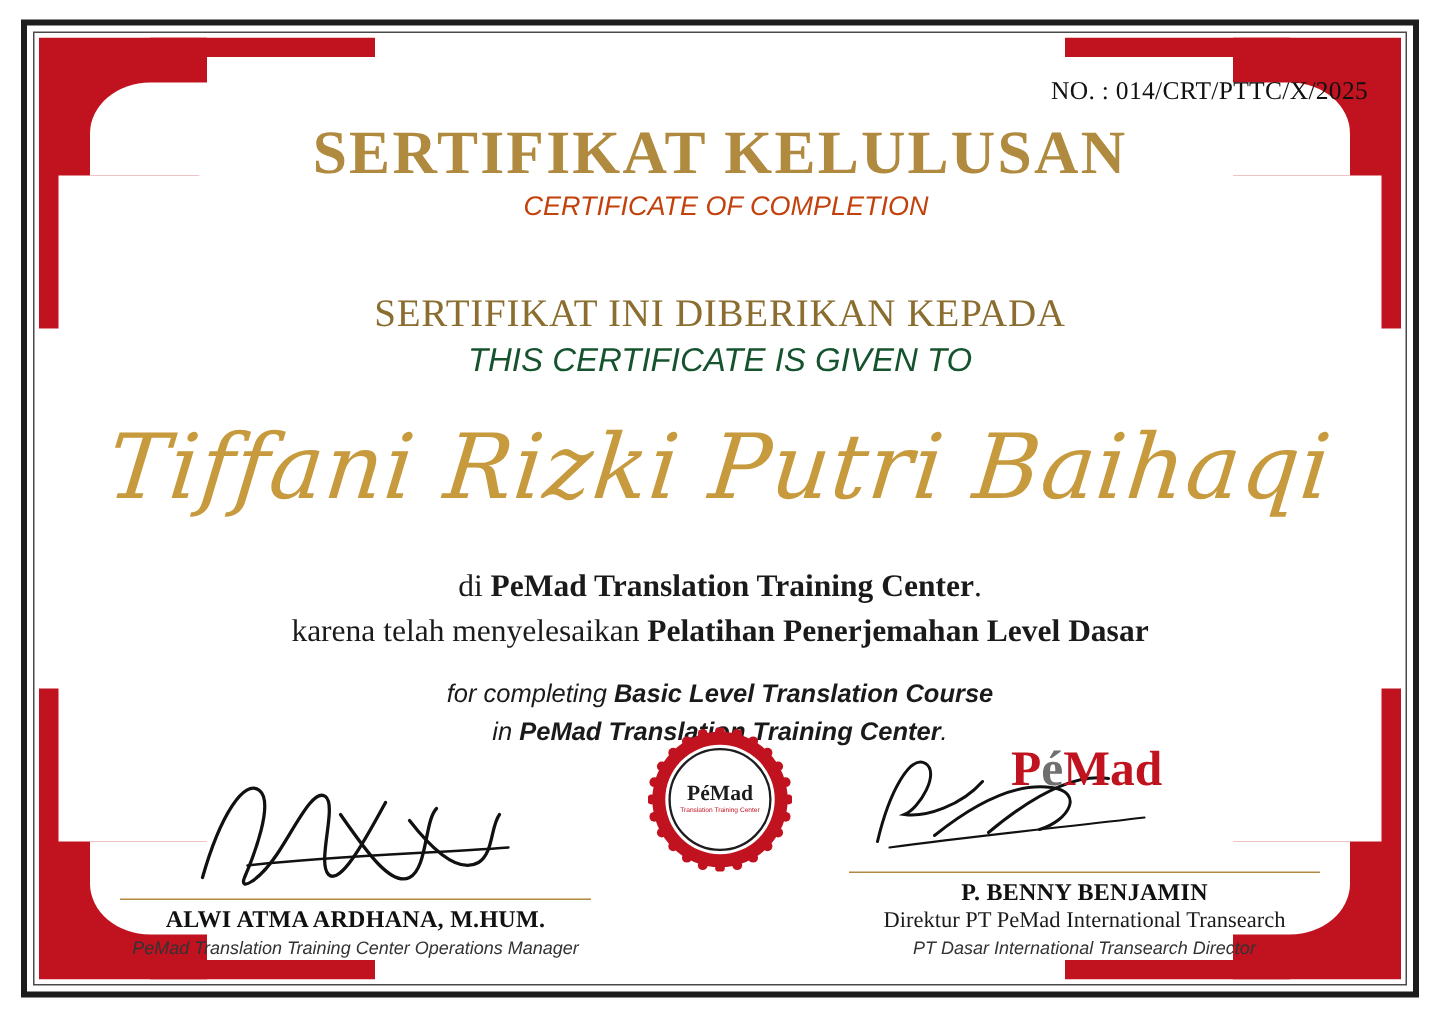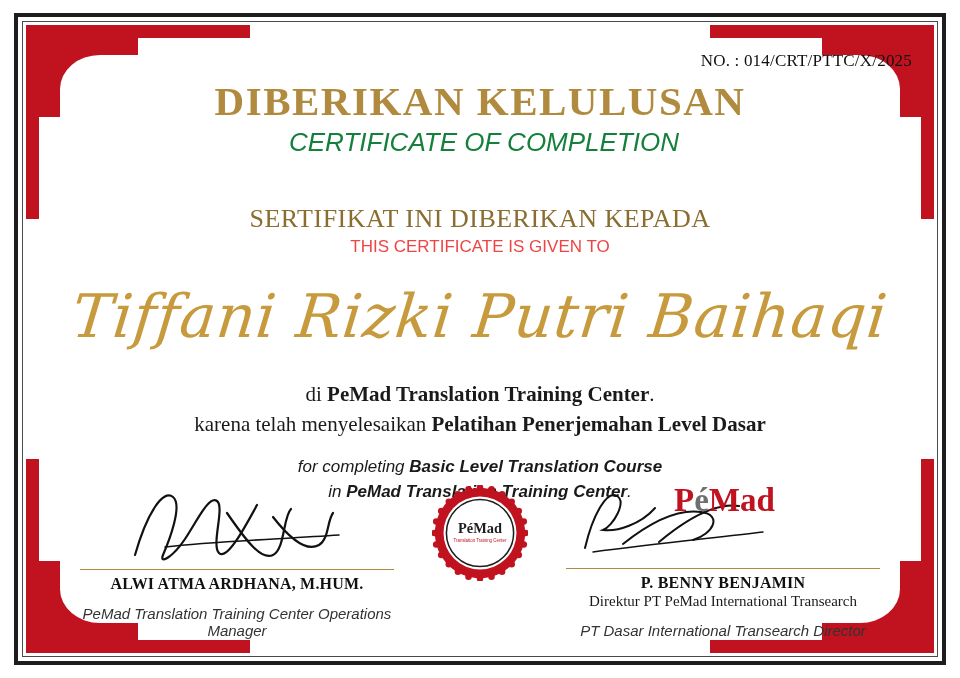--- a/index.html
+++ b/index.html
@@ -110,37 +110,38 @@
     margin: 0;
     padding-top: 52px;
     font-size: 41px;
     letter-spacing: 1.5px;
     font-weight: bold;
     color: #b08a3e;
     font-family: "Liberation Serif", serif;
   }
   .title-sub {
     margin: 2px 0 0 8px;
-    font-size: 26px;
-    font-style: italic;
-    color: #15803d;
+    font-size: 18px;
+    font-style: italic;
+    color: #c2410c;
     font-family: "Liberation Sans", sans-serif;
   }
 
   .given-id {
     margin: 46px 0 0 0;
     font-size: 26px;
     color: #8a6d2f;
     letter-spacing: 0.5px;
     font-family: "Liberation Serif", serif;
   }
   .given-en {
     margin: 3px 0 0 0;
-    font-size: 17px;
-    color: #ef4444;
+    font-size: 22px;
+    font-style: italic;
+    color: #14532d;
     font-family: "Liberation Sans", sans-serif;
   }
 
   .recipient {
     margin: 24px 0 0 0;
     font-size: 60px;
     color: #c79a3d;
     font-family: "DejaVu Serif", serif;
     font-style: italic;
     font-weight: normal;
@@ -200,25 +201,25 @@
     font-family: "Liberation Serif", serif;
     letter-spacing: 0.2px;
   }
   .sign-role {
     font-size: 15px;
     color: #1a1a1a;
     font-family: "Liberation Serif", serif;
     margin-top: 1px;
   }
   .sign-role2 {
-    font-size: 15px;
+    font-size: 12px;
     color: #333333;
     font-style: italic;
     font-family: "Liberation Sans", sans-serif;
-    margin-top: 12px;
+    margin-top: 2px;
   }
 
   
   .seal {
     position: absolute;
     left: 50%;
     transform: translateX(-50%);
     bottom: 58px;
     width: 96px;
     height: 96px;
@@ -269,21 +270,21 @@
     <div class="corner-bar bar-bot-r"></div>
     <div class="corner-bar bar-left-t"></div>
     <div class="corner-bar bar-left-b"></div>
     <div class="corner-bar bar-right-t"></div>
     <div class="corner-bar bar-right-b"></div>
 
     <div class="content">
 
       <div class="cert-no">NO. : 014/CRT/PTTC/X/2025</div>
 
-      <h1 class="title-main">DIBERIKAN KELULUSAN</h1>
+      <h1 class="title-main">SERTIFIKAT KELULUSAN</h1>
       <div class="title-sub">CERTIFICATE OF COMPLETION</div>
 
       <div class="given-id">SERTIFIKAT INI DIBERIKAN KEPADA</div>
       <div class="given-en">THIS CERTIFICATE IS GIVEN TO</div>
 
       <div class="recipient">Tiffani Rizki Putri Baihaqi</div>
 
       <div class="body-id">
         <div>
           <span>di </span><b>PeMad Translation Training Center</b><span>.</span>

